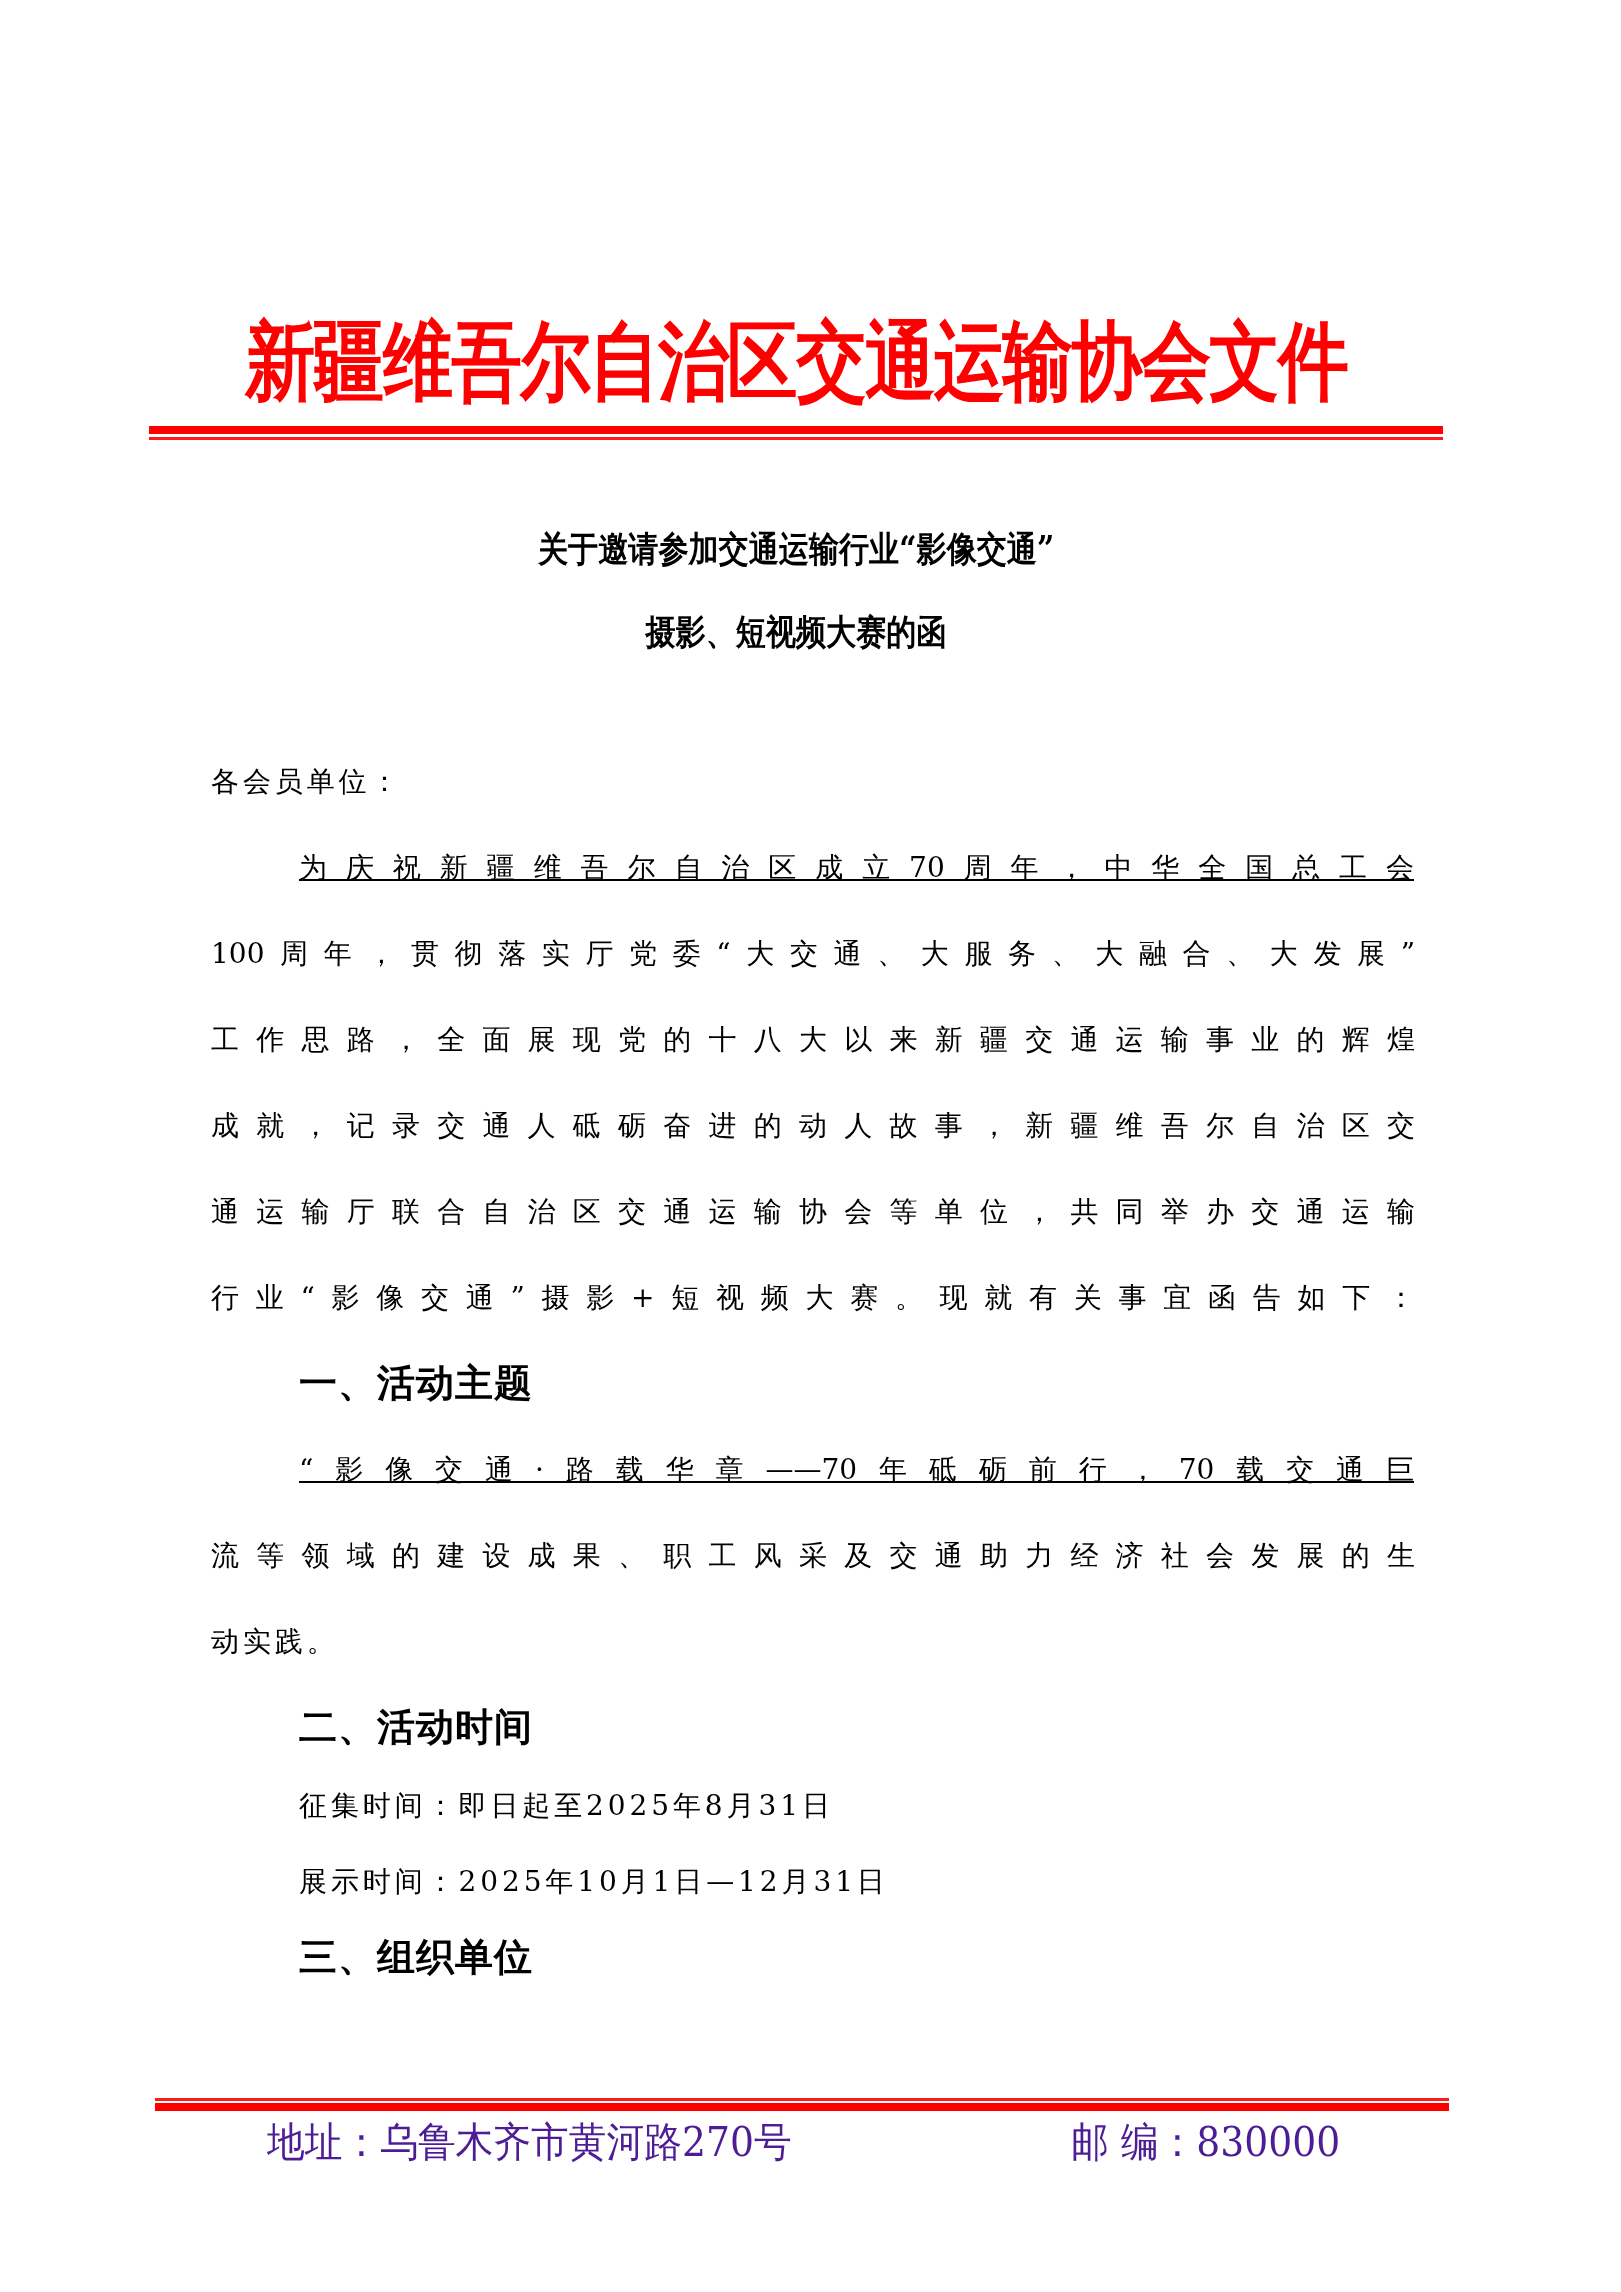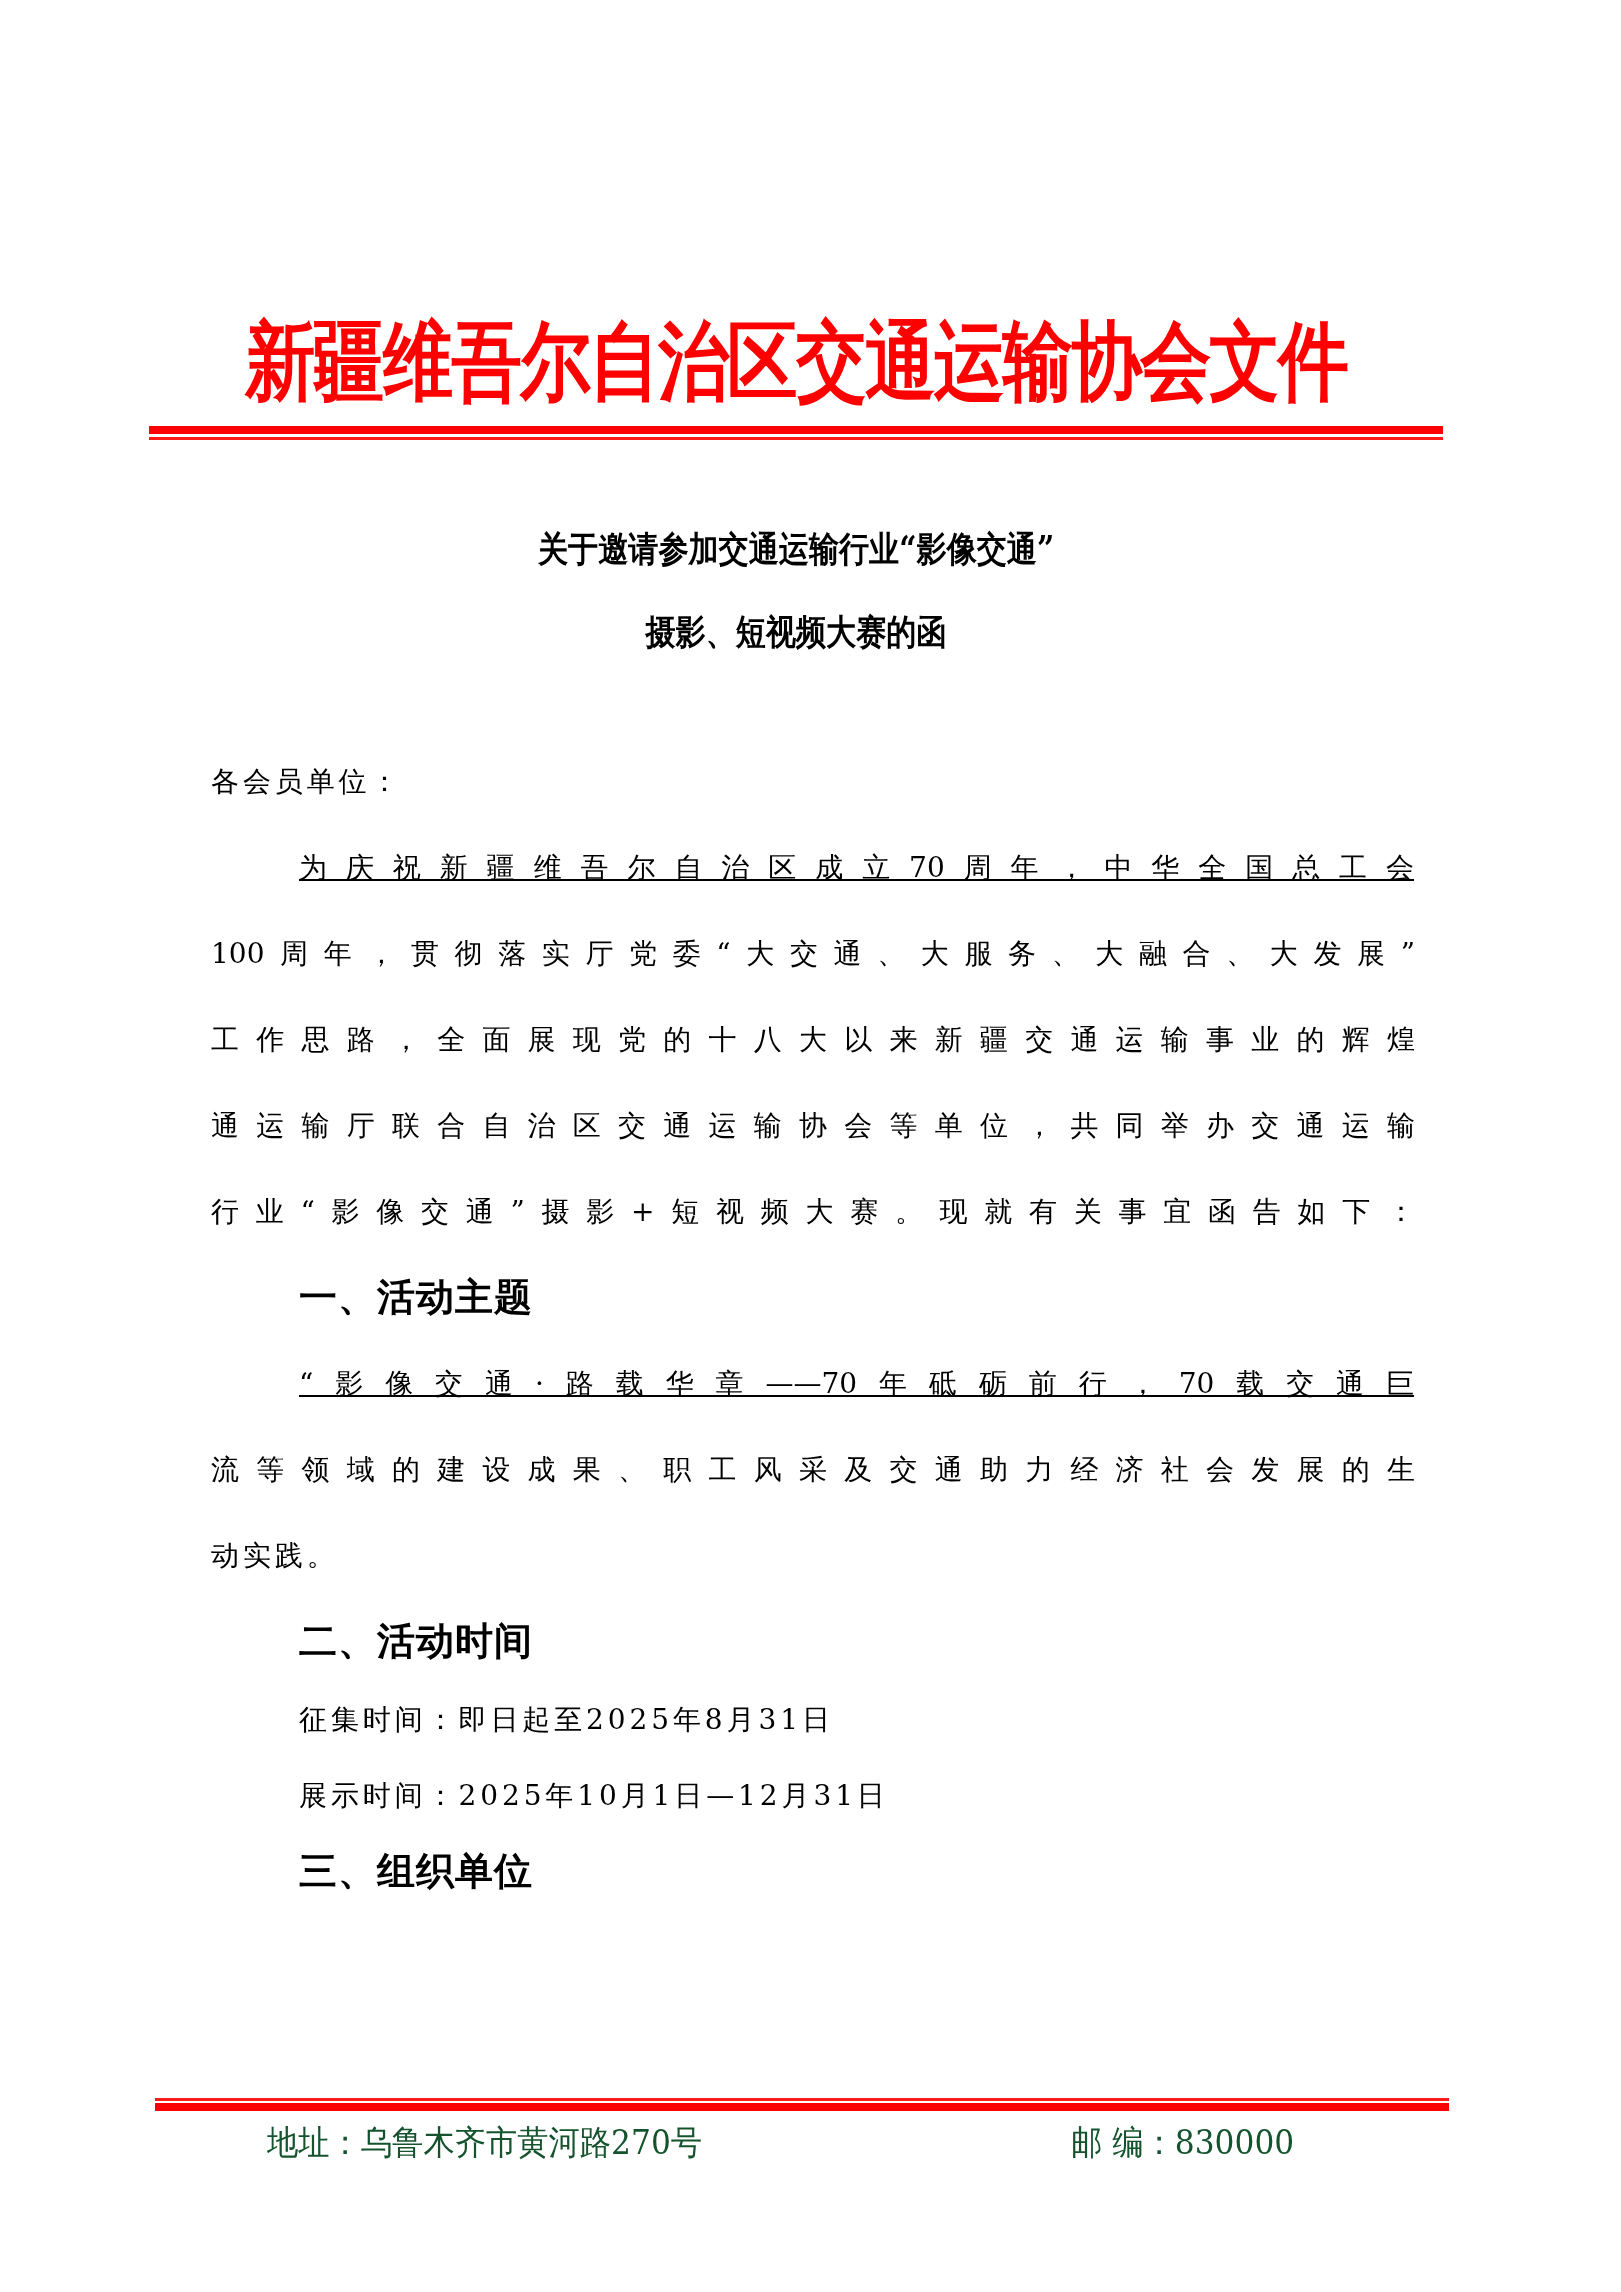--- a/index.html
+++ b/index.html
@@ -86,23 +86,23 @@
       text-align-last: justify;
       width: 1204px;
       letter-spacing: 0;
     }
     .line.indent.justify { width: 1115px; text-decoration: underline; }
 
     
     .footer-text {
       top: 2121px;
       font-family: "DejaVu Serif", "Liberation Serif", serif;
-      font-size: 34px;
+      font-size: 41px;
       line-height: 43px;
-      color: #14532d;
+      color: #4c1d95;
       white-space: nowrap;
     }
     .footer-text span { display: inline-block; transform: scaleX(0.92); transform-origin: left center; }
   </style>
 </head>
 <body>
 
 <div class="abs letterhead">
   <span class="letterhead-text">新疆维吾尔自治区交通运输协会文件</span>
 </div>
@@ -115,20 +115,21 @@
 <div class="abs doc-title" style="top:602px;">
   <span>摄影、短视频大赛的函</span>
 </div>
 
 <div class="abs body-block">
   <div class="line">各会员单位：</div>
 
   <div class="line indent justify">为庆祝新疆维吾尔自治区成立70周年，中华全国总工会</div>
   <div class="line justify">100周年，贯彻落实厅党委“大交通、大服务、大融合、大发展”</div>
   <div class="line justify">工作思路，全面展现党的十八大以来新疆交通运输事业的辉煌</div>
+  <div class="line justify">成就，记录交通人砥砺奋进的动人故事，新疆维吾尔自治区交</div>
   <div class="line justify">通运输厅联合自治区交通运输协会等单位，共同举办交通运输</div>
   <div class="line justify">行业“影像交通”摄影+短视频大赛。现就有关事宜函告如下：</div>
 
   <div class="line heading">一、活动主题</div>
   <div class="line indent justify">“影像交通·路载华章——70年砥砺前行，70载交通巨</div>
   <div class="line justify">流等领域的建设成果、职工风采及交通助力经济社会发展的生</div>
   <div class="line">动实践。</div>
 
   <div class="line heading" style="height:78px;">二、活动时间</div>
   <div class="line indent" style="height:76px;">征集时间：即日起至2025年8月31日</div>

